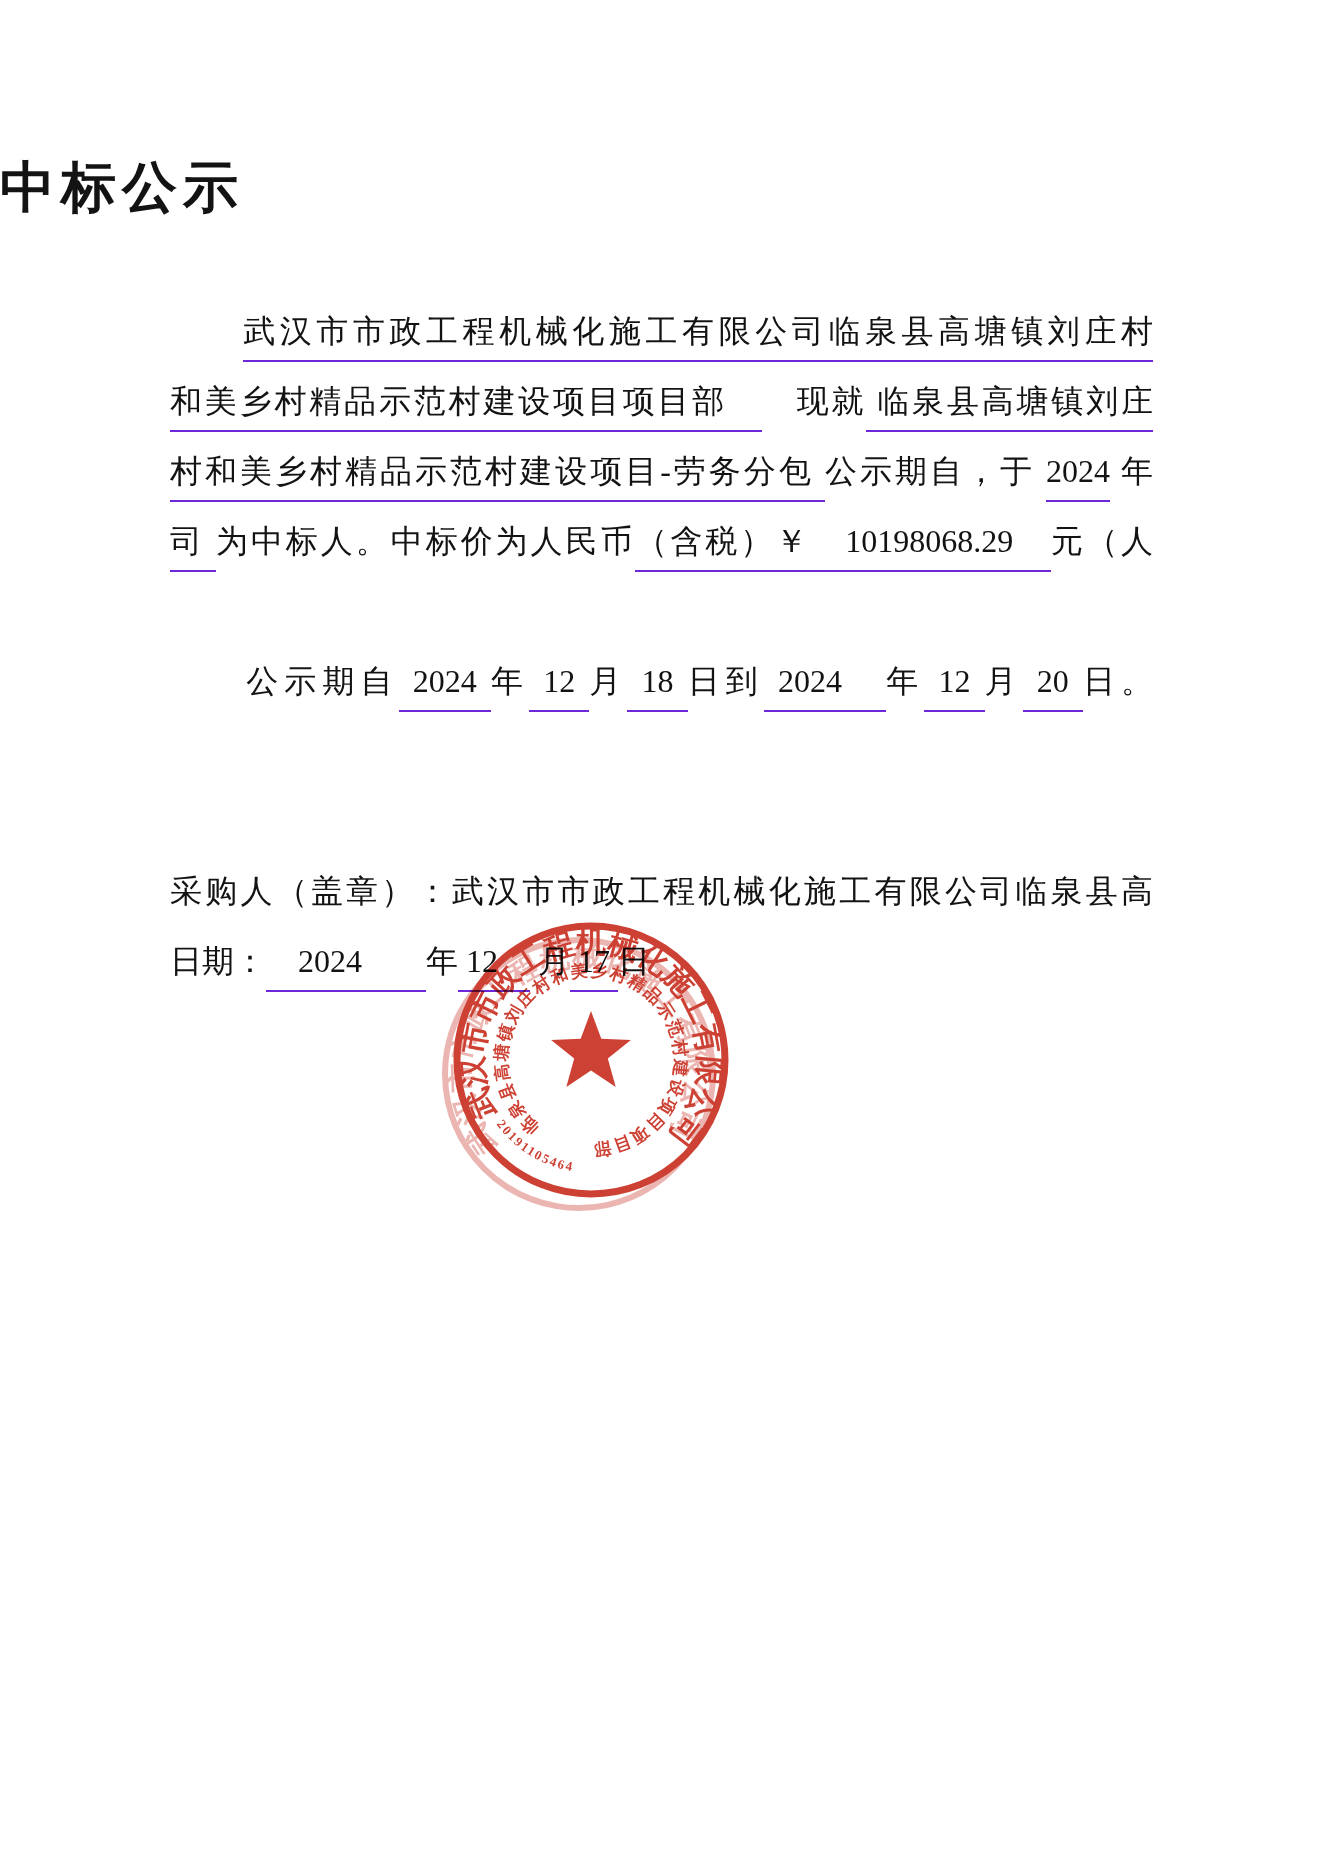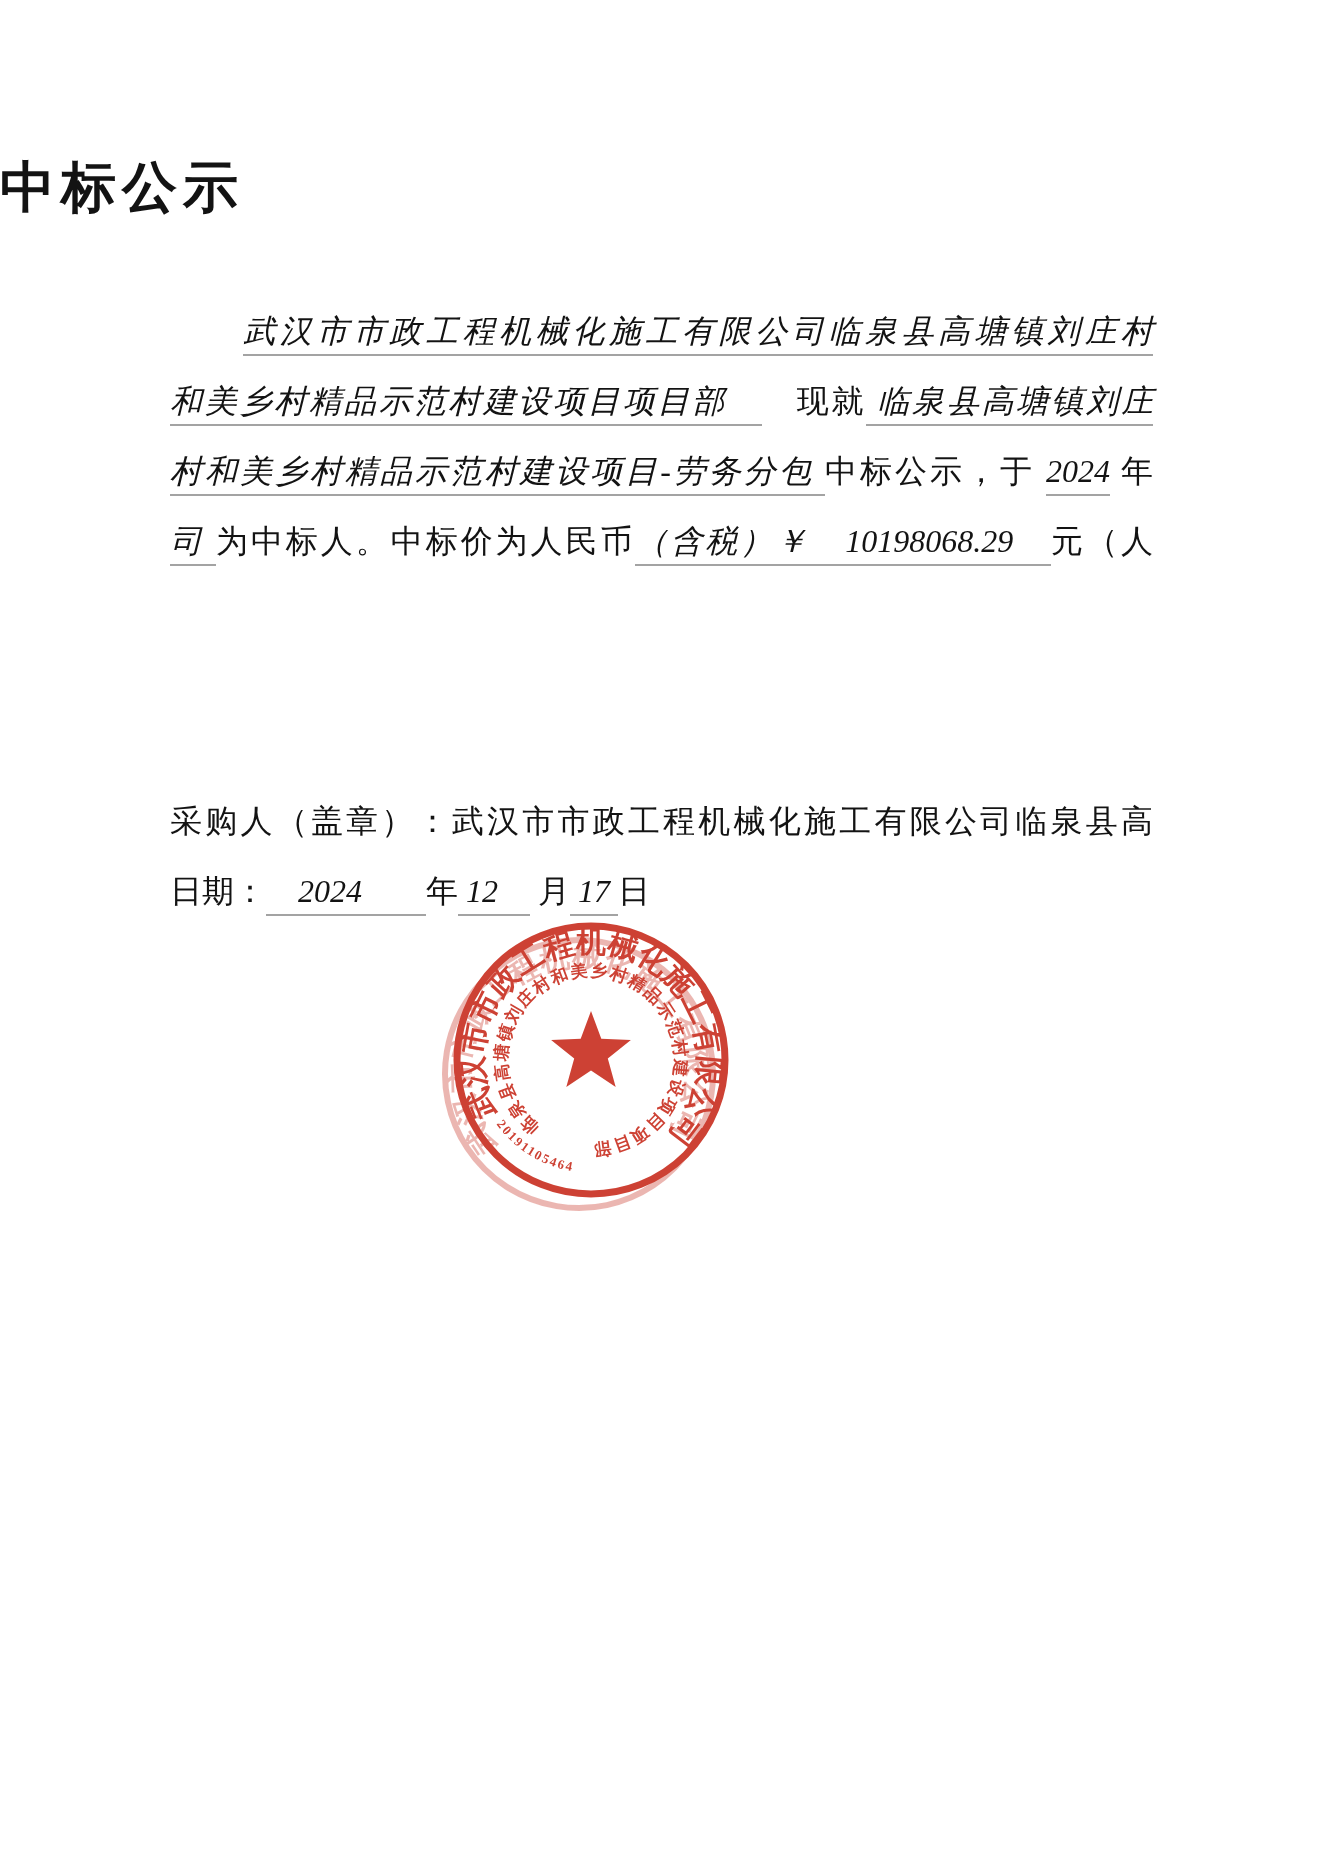--- a/index.html
+++ b/index.html
@@ -14,40 +14,41 @@
     line-height:1.1;
   }
   .body-flow{
     position:absolute;left:170px;top:296px;width:983px;
     font-size:32px;line-height:70px;
   }
   .line{white-space:pre-wrap;height:70px;}
   .line.just{text-align:justify;text-align-last:justify;}
   .gap-1{height:70px;}
   .gap-2{height:140px;}
-  .ul{border-bottom:2px solid #a3a3a3;padding-bottom:5px;font-style:italic;}
+  .ul{border-bottom:2px solid #6d28d9;padding-bottom:11px;}
   .seal{
     position:absolute;left:436px;top:905px;width:310px;height:310px;
     mix-blend-mode:multiply;opacity:0.92;pointer-events:none;
   }
   .seal svg{display:block;}
 </style>
 </head>
 <body>
 
 <div class="doc-title">中标公示</div>
 
 <div class="body-flow">
   <div class="line just"><span>　　</span><span class="ul">武汉市市政工程机械化施工有限公司临泉县高塘镇刘庄村</span></div>
   <div class="line just"><span class="ul">和美乡村精品示范村建设项目项目部　</span><span>　现就</span><span class="ul"> 临泉县高塘镇刘庄</span></div>
-  <div class="line just"><span class="ul">村和美乡村精品示范村建设项目-劳务分包 </span><span>中标公示，于 </span><span class="ul">2024</span><span> 年</span></div>
+  <div class="line just"><span class="ul">村和美乡村精品示范村建设项目-劳务分包 </span><span>公示期自，于 </span><span class="ul">2024</span><span> 年</span></div>
   <div class="line just"><span class="ul">司 </span><span>为中标人。中标价为人民币</span><span class="ul">（含税）￥　10198068.29　</span><span>元（人</span></div>
 
   <div class="gap-1"></div>
 
+  <div class="line just"><span>　　公示期自</span><span class="ul"> 2024 </span><span>年</span><span class="ul"> 12 </span><span>月</span><span class="ul"> 18 </span><span>日到</span><span class="ul"> 2024　</span><span>年</span><span class="ul"> 12 </span><span>月</span><span class="ul"> 20 </span><span>日。</span></div>
 
   <div class="gap-2"></div>
 
   <div class="line just"><span>采购人（盖章）：武汉市市政工程机械化施工有限公司临泉县高</span></div>
   <div class="line"><span>日期：</span><span class="ul">　2024　　</span><span>年</span><span class="ul"> 12　</span><span> 月</span><span class="ul"> 17 </span><span>日</span></div>
 </div>
 
 <div class="seal">
   <svg width="310" height="310" viewBox="0 0 310 310">
     <defs>

